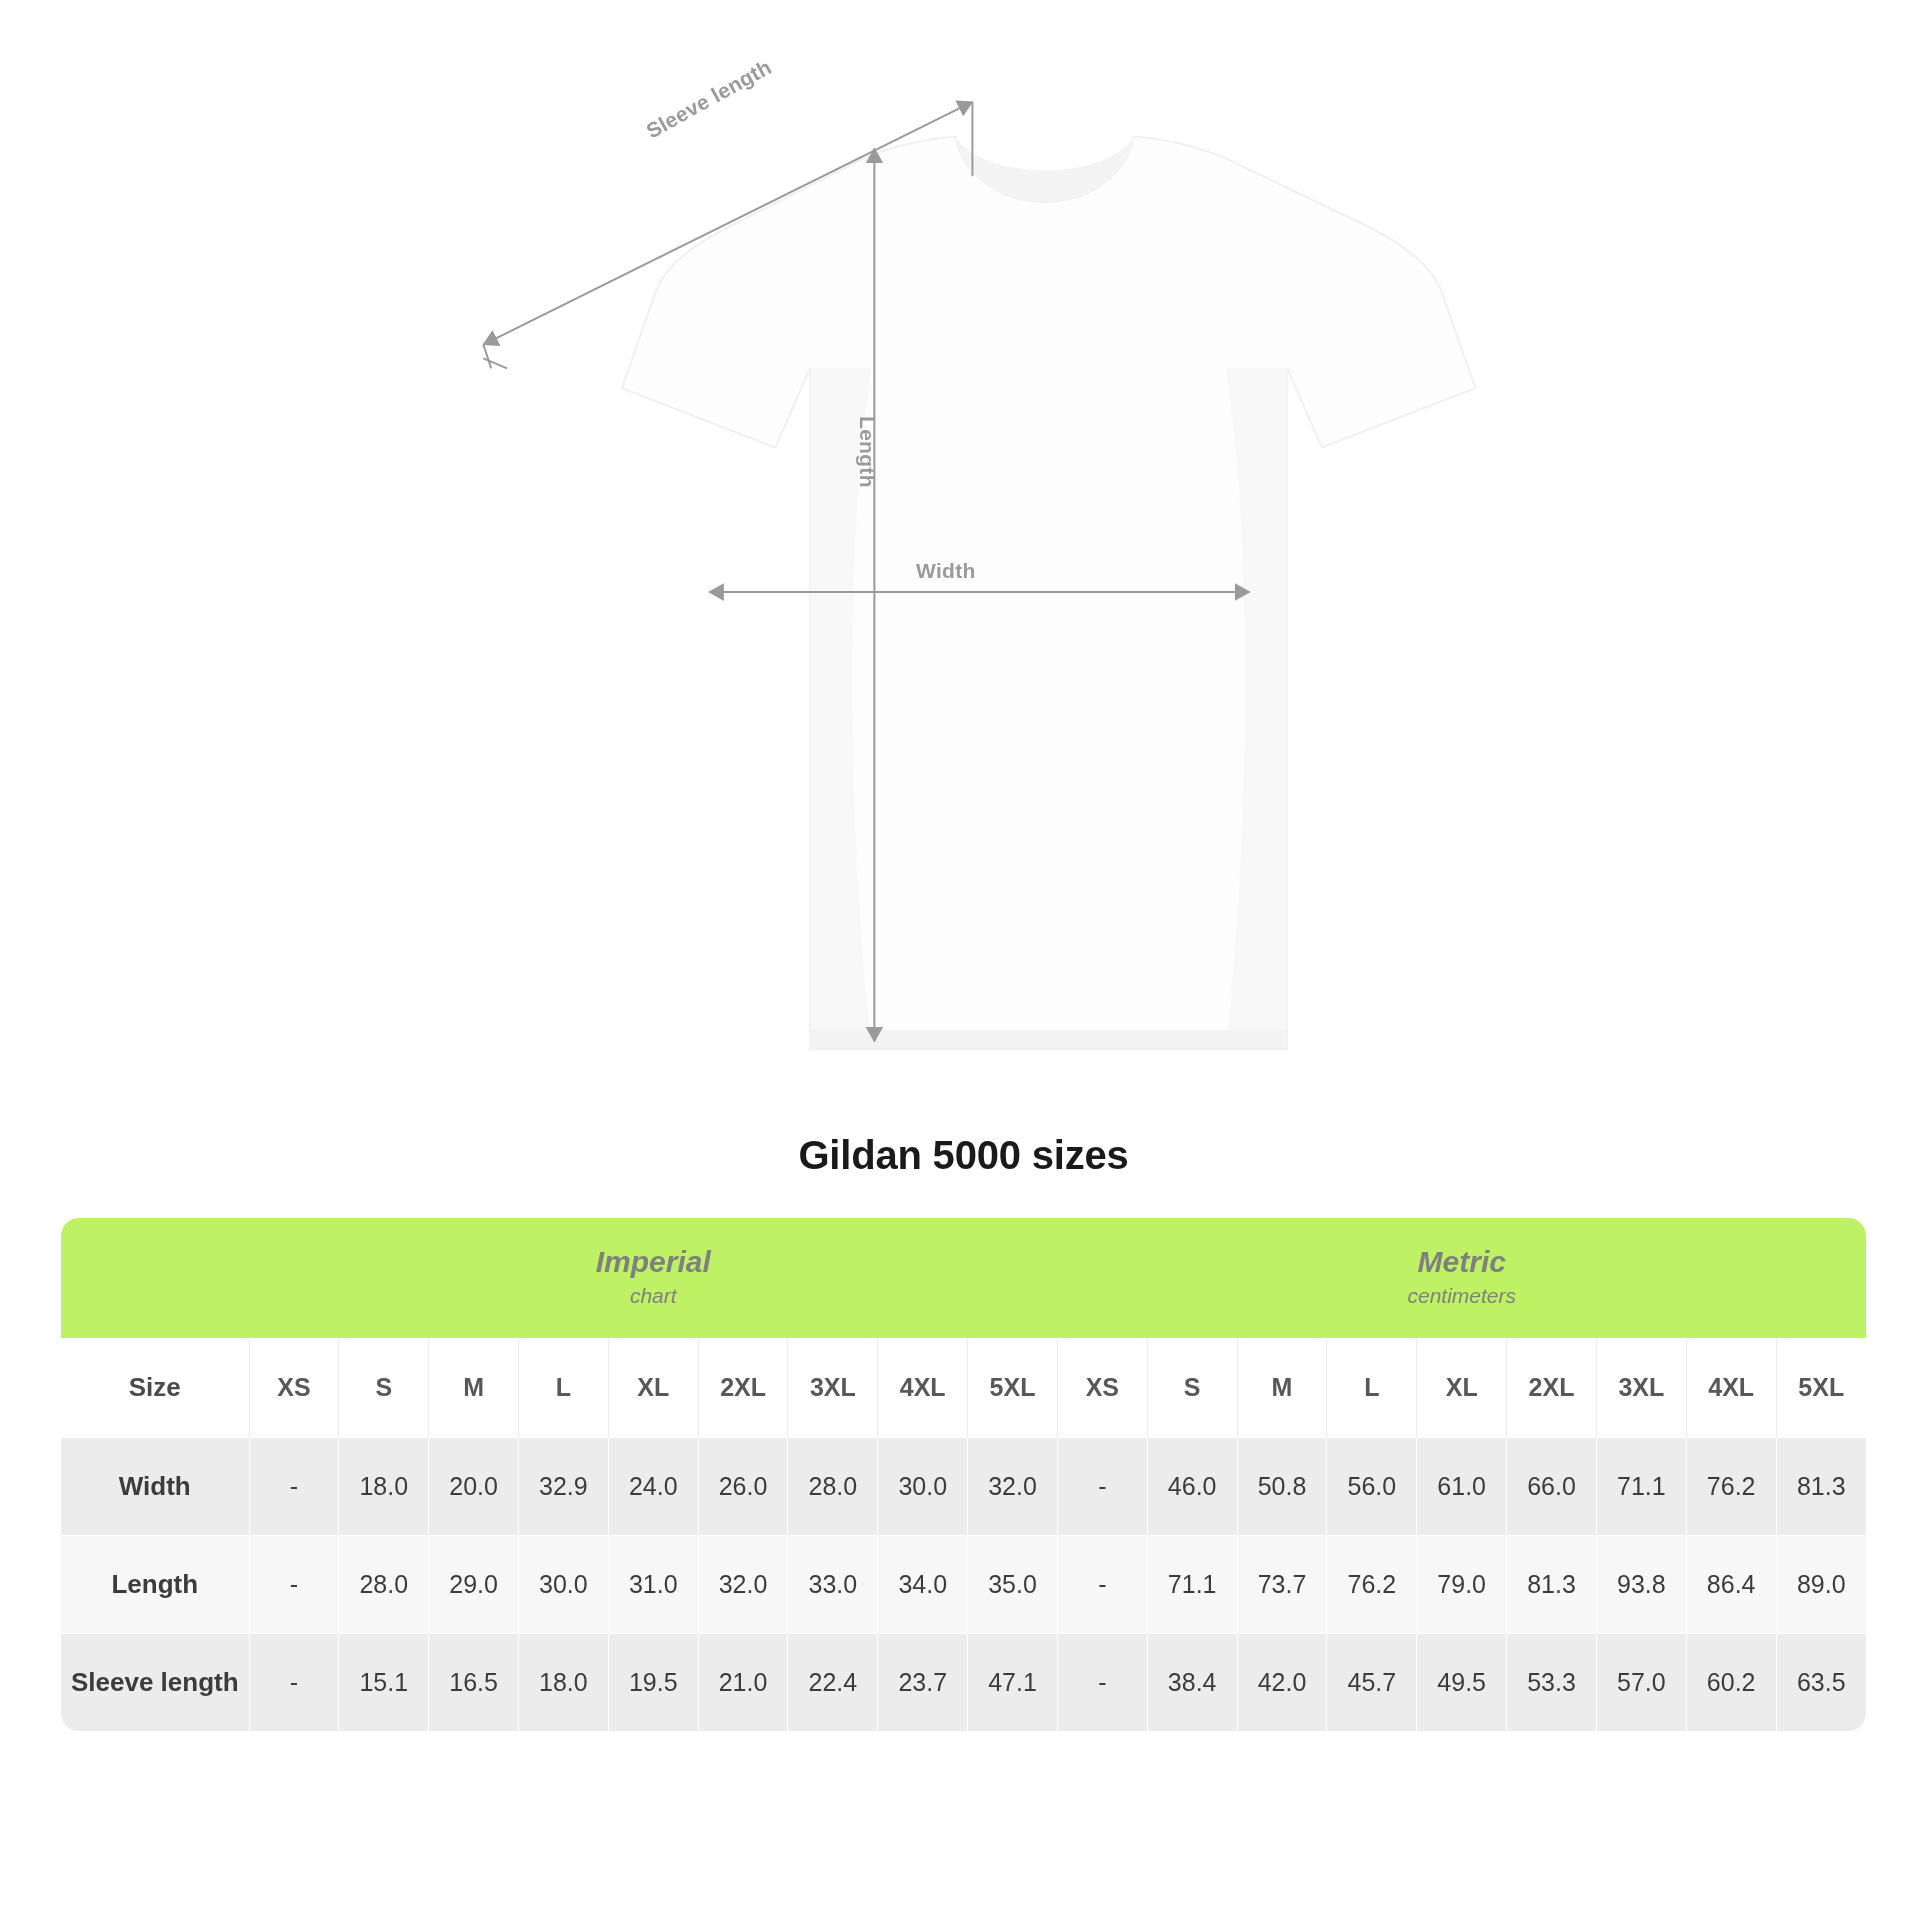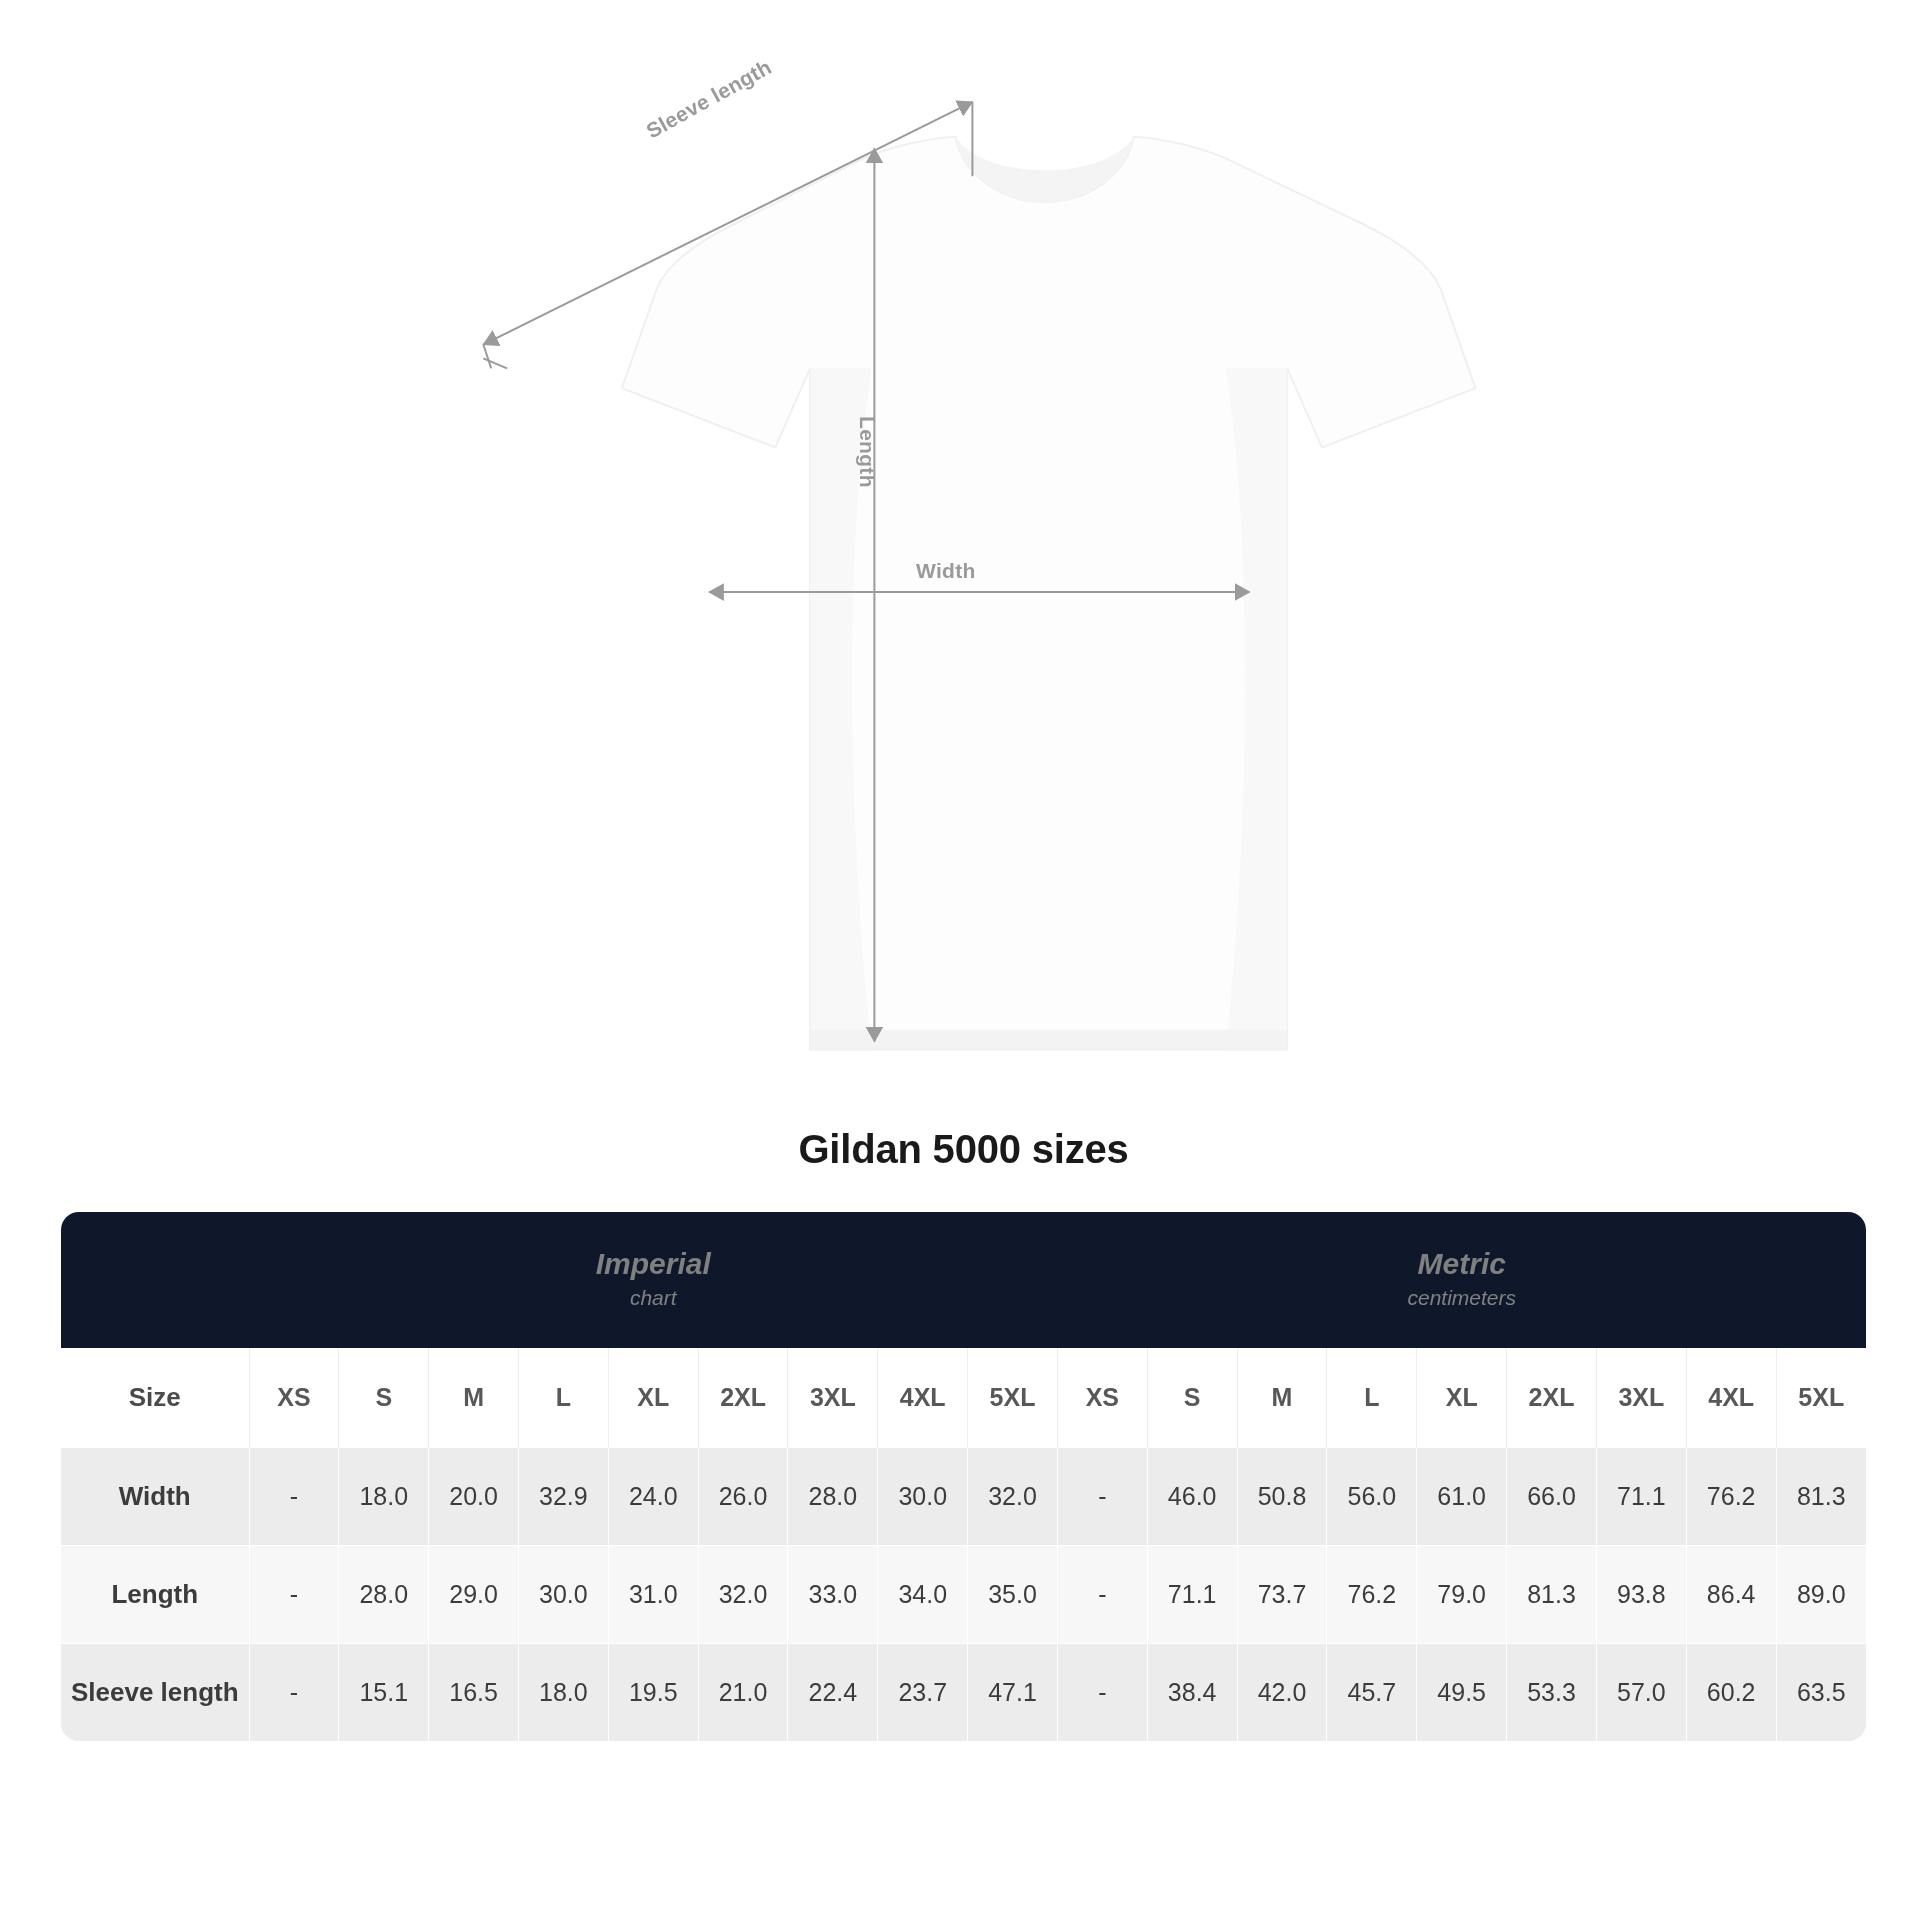--- a/index.html
+++ b/index.html
@@ -55,21 +55,21 @@
     left: 916px;
     top: 559px;
   }
 
   
   .chart-title {
     text-align: center;
     font-size: 40px;
     font-weight: bold;
     color: #1a1a1a;
-    margin: 4px;
+    margin: 10px;
     padding-top: 24px;
     letter-spacing: -0.2px;
   }
   .chart-note {
     text-align: center;
     font-size: 23px;
     font-style: italic;
     color: #6f6f6f;
     margin: 22px 0 0 0;
     padding: 0 40px;
@@ -88,22 +88,22 @@
     table-layout: fixed;
   }
   table.size-chart td,
   table.size-chart th {
     text-align: center;
     vertical-align: middle;
     font-weight: normal;
   }
   
   .system-cell {
-    height: 136px;
-    background: #0f172a;
+    height: 120px;
+    background: #bef264;
     padding: 0;
   }
   .system-name {
     font-size: 30px;
     font-style: italic;
     font-weight: bold;
     color: #808080;
     line-height: 1.15;
   }
   .system-unit {

